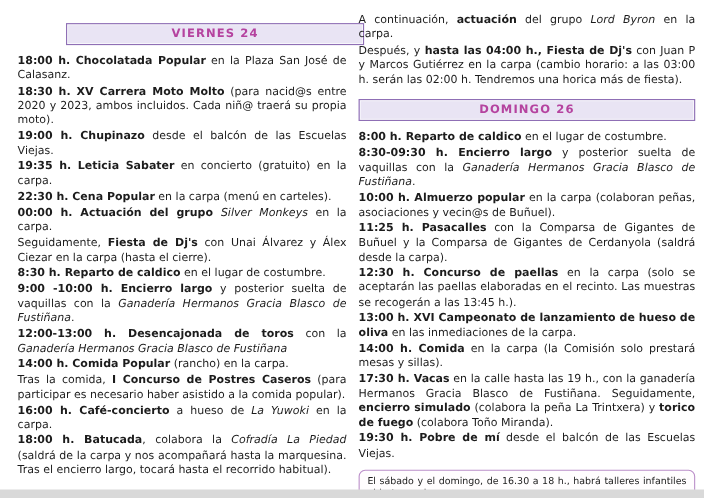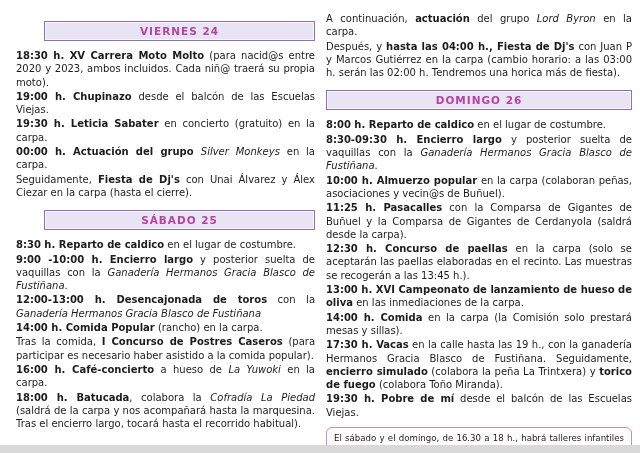--- a/index.html
+++ b/index.html
@@ -20,21 +20,21 @@
     border:1px solid var(--hdr-border,#8f6fb5);
     box-shadow:inset 0 0 0 1px rgba(255,255,255,.65);
     color:var(--accent,#b5439f);
     font-weight:700;
     text-align:center;
     font-size:10.5px;
     letter-spacing:1px;
     padding:3px 0 3px;
     margin:0 0 8px 0;
   }
-  .col-left .hdr{margin-left:28px;width:271px;}
+  .col-left .hdr{margin-left:44px;width:271px;}
   .ev + .hdr{margin-top:11px;}
   .ev{
     margin:0 0 1px 0;
     font-size:10px;
     line-height:13.3px;
     text-align:justify;
   }
   .b{font-weight:700;margin-top:35px;}
   .i{font-style:italic;}
   .note{
@@ -52,26 +52,27 @@
     position:absolute;left:0;right:0;bottom:0;height:8px;
     background:#d9d9d9;
   }
 </style>
 </head>
 <body>
 
 <div class="page" style="--accent: #b5439f; --hdr-bg: #e9e4f4; --hdr-border: #8f6fb5; --note-border: #bb8fc9;">
   <div class="col col-left">
       <div class="hdr">VIERNES 24</div>
+      <p class="ev"><span class="b">18:00 h. Chocolatada Popular</span><span> en la Plaza San José de Calasanz.</span></p>
       <p class="ev"><span class="b">18:30 h. XV Carrera Moto Molto</span><span> (para nacid@s entre 2020 y 2023, ambos incluidos. Cada niñ@ traerá su propia moto).</span></p>
       <p class="ev"><span class="b">19:00 h. Chupinazo</span><span> desde el balcón de las Escuelas Viejas.</span></p>
-      <p class="ev"><span class="b">19:30 h. Leticia Sabater</span><span> en concierto (gratuito) en la carpa.</span></p>
+      <p class="ev"><span class="b">19:35 h. Leticia Sabater</span><span> en concierto (gratuito) en la carpa.</span></p>
+      <p class="ev"><span class="b">22:30 h. Cena Popular</span><span> en la carpa (menú en carteles).</span></p>
       <p class="ev"><span class="b">00:00 h. Actuación del grupo </span><span class="i">Silver Monkeys</span><span> en la carpa.</span></p>
       <p class="ev"><span>Seguidamente, </span><span class="b">Fiesta de Dj's</span><span> con Unai Álvarez y Álex Ciezar en la carpa (hasta el cierre).</span></p>
-      <div class="hdr">SÁBADO 25</div>
       <p class="ev"><span class="b">8:30 h. Reparto de caldico</span><span> en el lugar de costumbre.</span></p>
       <p class="ev"><span class="b">9:00 -10:00 h. Encierro largo</span><span> y posterior suelta de vaquillas con la </span><span class="i">Ganadería Hermanos Gracia Blasco de Fustiñana</span><span>.</span></p>
       <p class="ev"><span class="b">12:00-13:00 h. Desencajonada de toros</span><span> con la </span><span class="i">Ganadería Hermanos Gracia Blasco de Fustiñana</span></p>
       <p class="ev"><span class="b">14:00 h. Comida Popular</span><span> (rancho) en la carpa.</span></p>
       <p class="ev"><span>Tras la comida, </span><span class="b">I Concurso de Postres Caseros</span><span> (para participar es necesario haber asistido a la comida popular).</span></p>
       <p class="ev"><span class="b">16:00 h. Café-concierto</span><span> a hueso de </span><span class="i">La Yuwoki</span><span> en la carpa.</span></p>
       <p class="ev"><span class="b">18:00 h. Batucada</span><span>, colabora la </span><span class="i">Cofradía La Piedad</span><span> (saldrá de la carpa y nos acompañará hasta la marquesina. Tras el encierro largo, tocará hasta el recorrido habitual).</span></p>
     </div>
   <div class="col col-right">
       <p class="ev"><span>A continuación, </span><span class="b">actuación</span><span> del grupo </span><span class="i">Lord Byron</span><span> en la carpa.</span></p>

